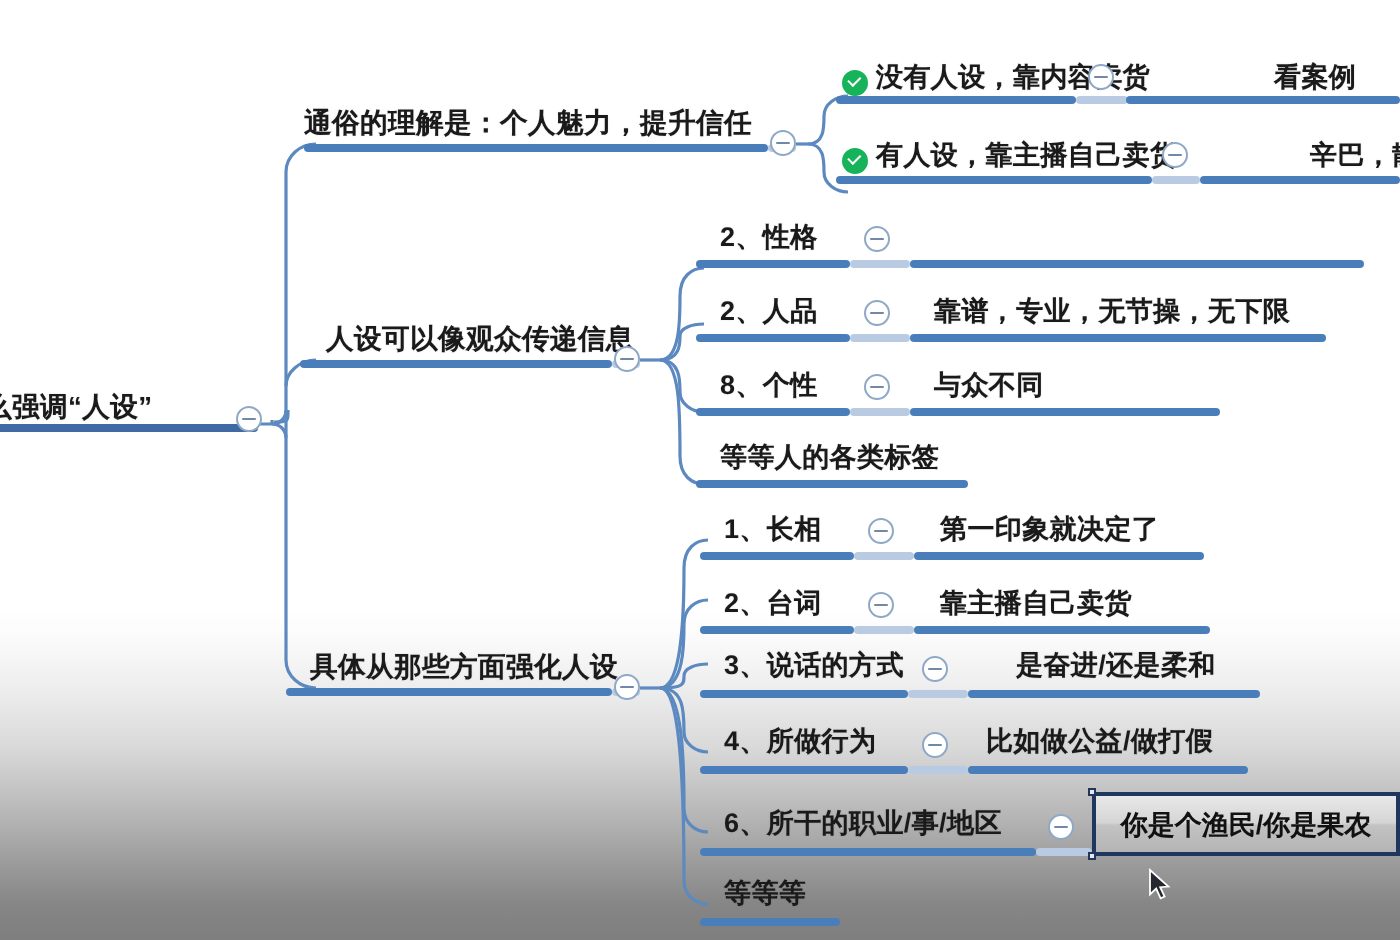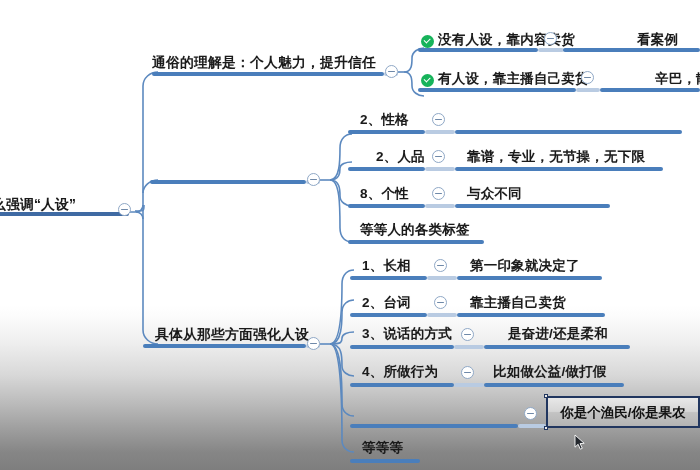--- a/index.html
+++ b/index.html
@@ -136,33 +136,36 @@
     <span class="txt">有人设，靠主播自己卖货</span>
   </div>
   <div class="ul" style="left:418px;top:88px;width:158px;"></div>
   <div class="ul pale" style="left:576px;top:88px;width:24px;"></div>
   <div class="collapse" style="left:581px;top:71px;"></div>
   <div class="node" style="left:655px;top:69px;">
     <span class="txt">辛巴，散</span>
   </div>
   <div class="ul" style="left:600px;top:88px;width:100px;"></div>
 
+  <div class="node big" style="left:163px;top:161px;">
+    <span class="txt">人设可以像观众传递信息</span>
+  </div>
   <div class="ul" style="left:150px;top:180px;width:156px;"></div>
   <div class="ul pale" style="left:306px;top:180px;width:14px;"></div>
   <div class="collapse" style="left:307px;top:173px;"></div>
 
   <div class="node" style="left:360px;top:110px;">
     <span class="txt">2、性格</span>
   </div>
   <div class="ul" style="left:348px;top:130px;width:77px;"></div>
   <div class="ul pale" style="left:425px;top:130px;width:30px;"></div>
   <div class="collapse" style="left:432px;top:113px;"></div>
   <div class="ul" style="left:455px;top:130px;width:227px;"></div>
 
-  <div class="node" style="left:360px;top:147px;margin-left:16px;">
+  <div class="node" style="left:360px;top:147px;">
     <span class="txt">2、人品</span>
   </div>
   <div class="ul" style="left:348px;top:167px;width:77px;"></div>
   <div class="ul pale" style="left:425px;top:167px;width:30px;"></div>
   <div class="collapse" style="left:432px;top:150px;"></div>
   <div class="node" style="left:467px;top:147px;">
     <span class="txt">靠谱，专业，无节操，无下限</span>
   </div>
   <div class="ul" style="left:455px;top:167px;width:208px;"></div>
 
@@ -226,20 +229,23 @@
     <span class="txt">4、所做行为</span>
   </div>
   <div class="ul" style="left:350px;top:383px;width:104px;"></div>
   <div class="ul pale" style="left:454px;top:383px;width:30px;"></div>
   <div class="collapse" style="left:461px;top:366px;"></div>
   <div class="node" style="left:493px;top:362px;">
     <span class="txt">比如做公益/做打假</span>
   </div>
   <div class="ul" style="left:484px;top:383px;width:140px;"></div>
 
+  <div class="node" style="left:362px;top:403px;">
+    <span class="txt">6、所干的职业/事/地区</span>
+  </div>
   <div class="ul" style="left:350px;top:424px;width:168px;"></div>
   <div class="ul pale" style="left:518px;top:424px;width:28px;"></div>
   <div class="collapse" style="left:524px;top:407px;"></div>
 
   <div class="sel-box" style="left:546px;top:396px;width:154px;height:32px;">
     <span class="txt">你是个渔民/你是果农</span>
   </div>
   <div class="handle" style="left:544px;top:394px;"></div>
   <div class="handle" style="left:544px;top:426px;"></div>
 

